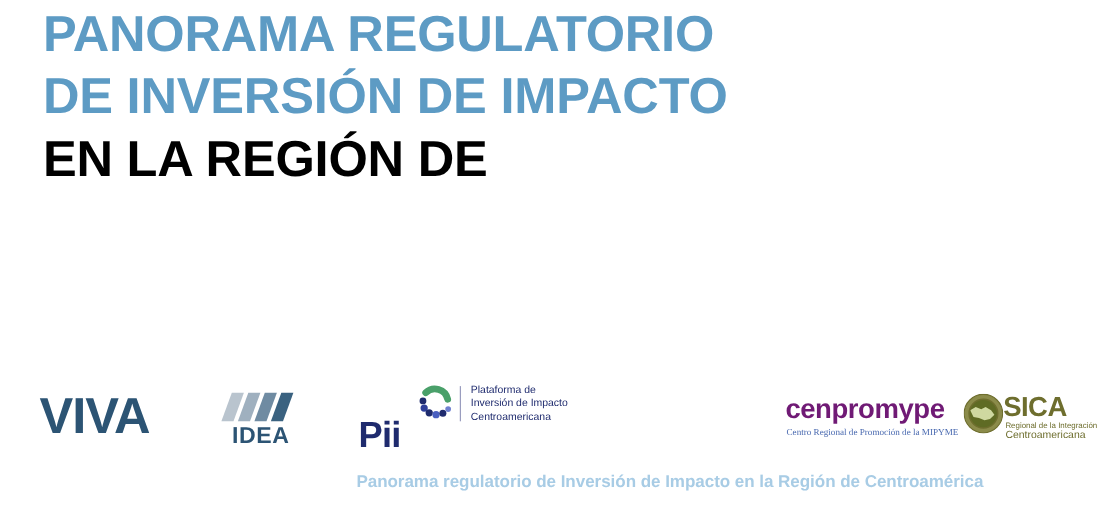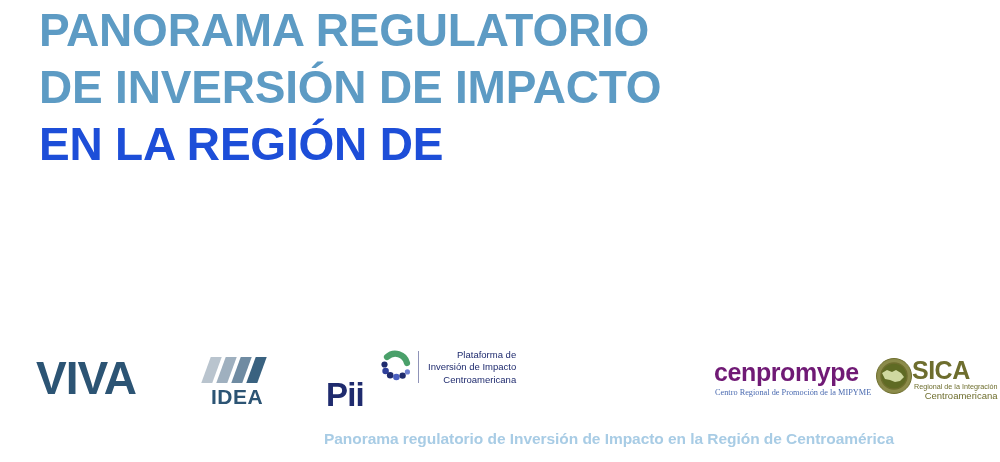--- a/index.html
+++ b/index.html
@@ -26,30 +26,29 @@
   .title-line {
     display: block;
     font-family: "Liberation Sans", sans-serif;
     font-weight: bold;
     font-size: 46px;
     line-height: 57px;
     letter-spacing: -0.2px;
     white-space: nowrap;
   }
   .title-dark { color: #5d9bc4; }
-  .title-light { color: #1d4ed8; }
+  .title-light { color: #000000; }
 
   
   #logo-strip {
     position: absolute;
     left: 0;
     top: 340px;
     width: 1000px;
     height: 80px;
-    text-align: right;
   }
   .logo {
     position: absolute;
     top: 0;
     height: 80px;
   }
 
   
   #logo-viva { left: 36px; width: 240px; }
   .viva-word {

